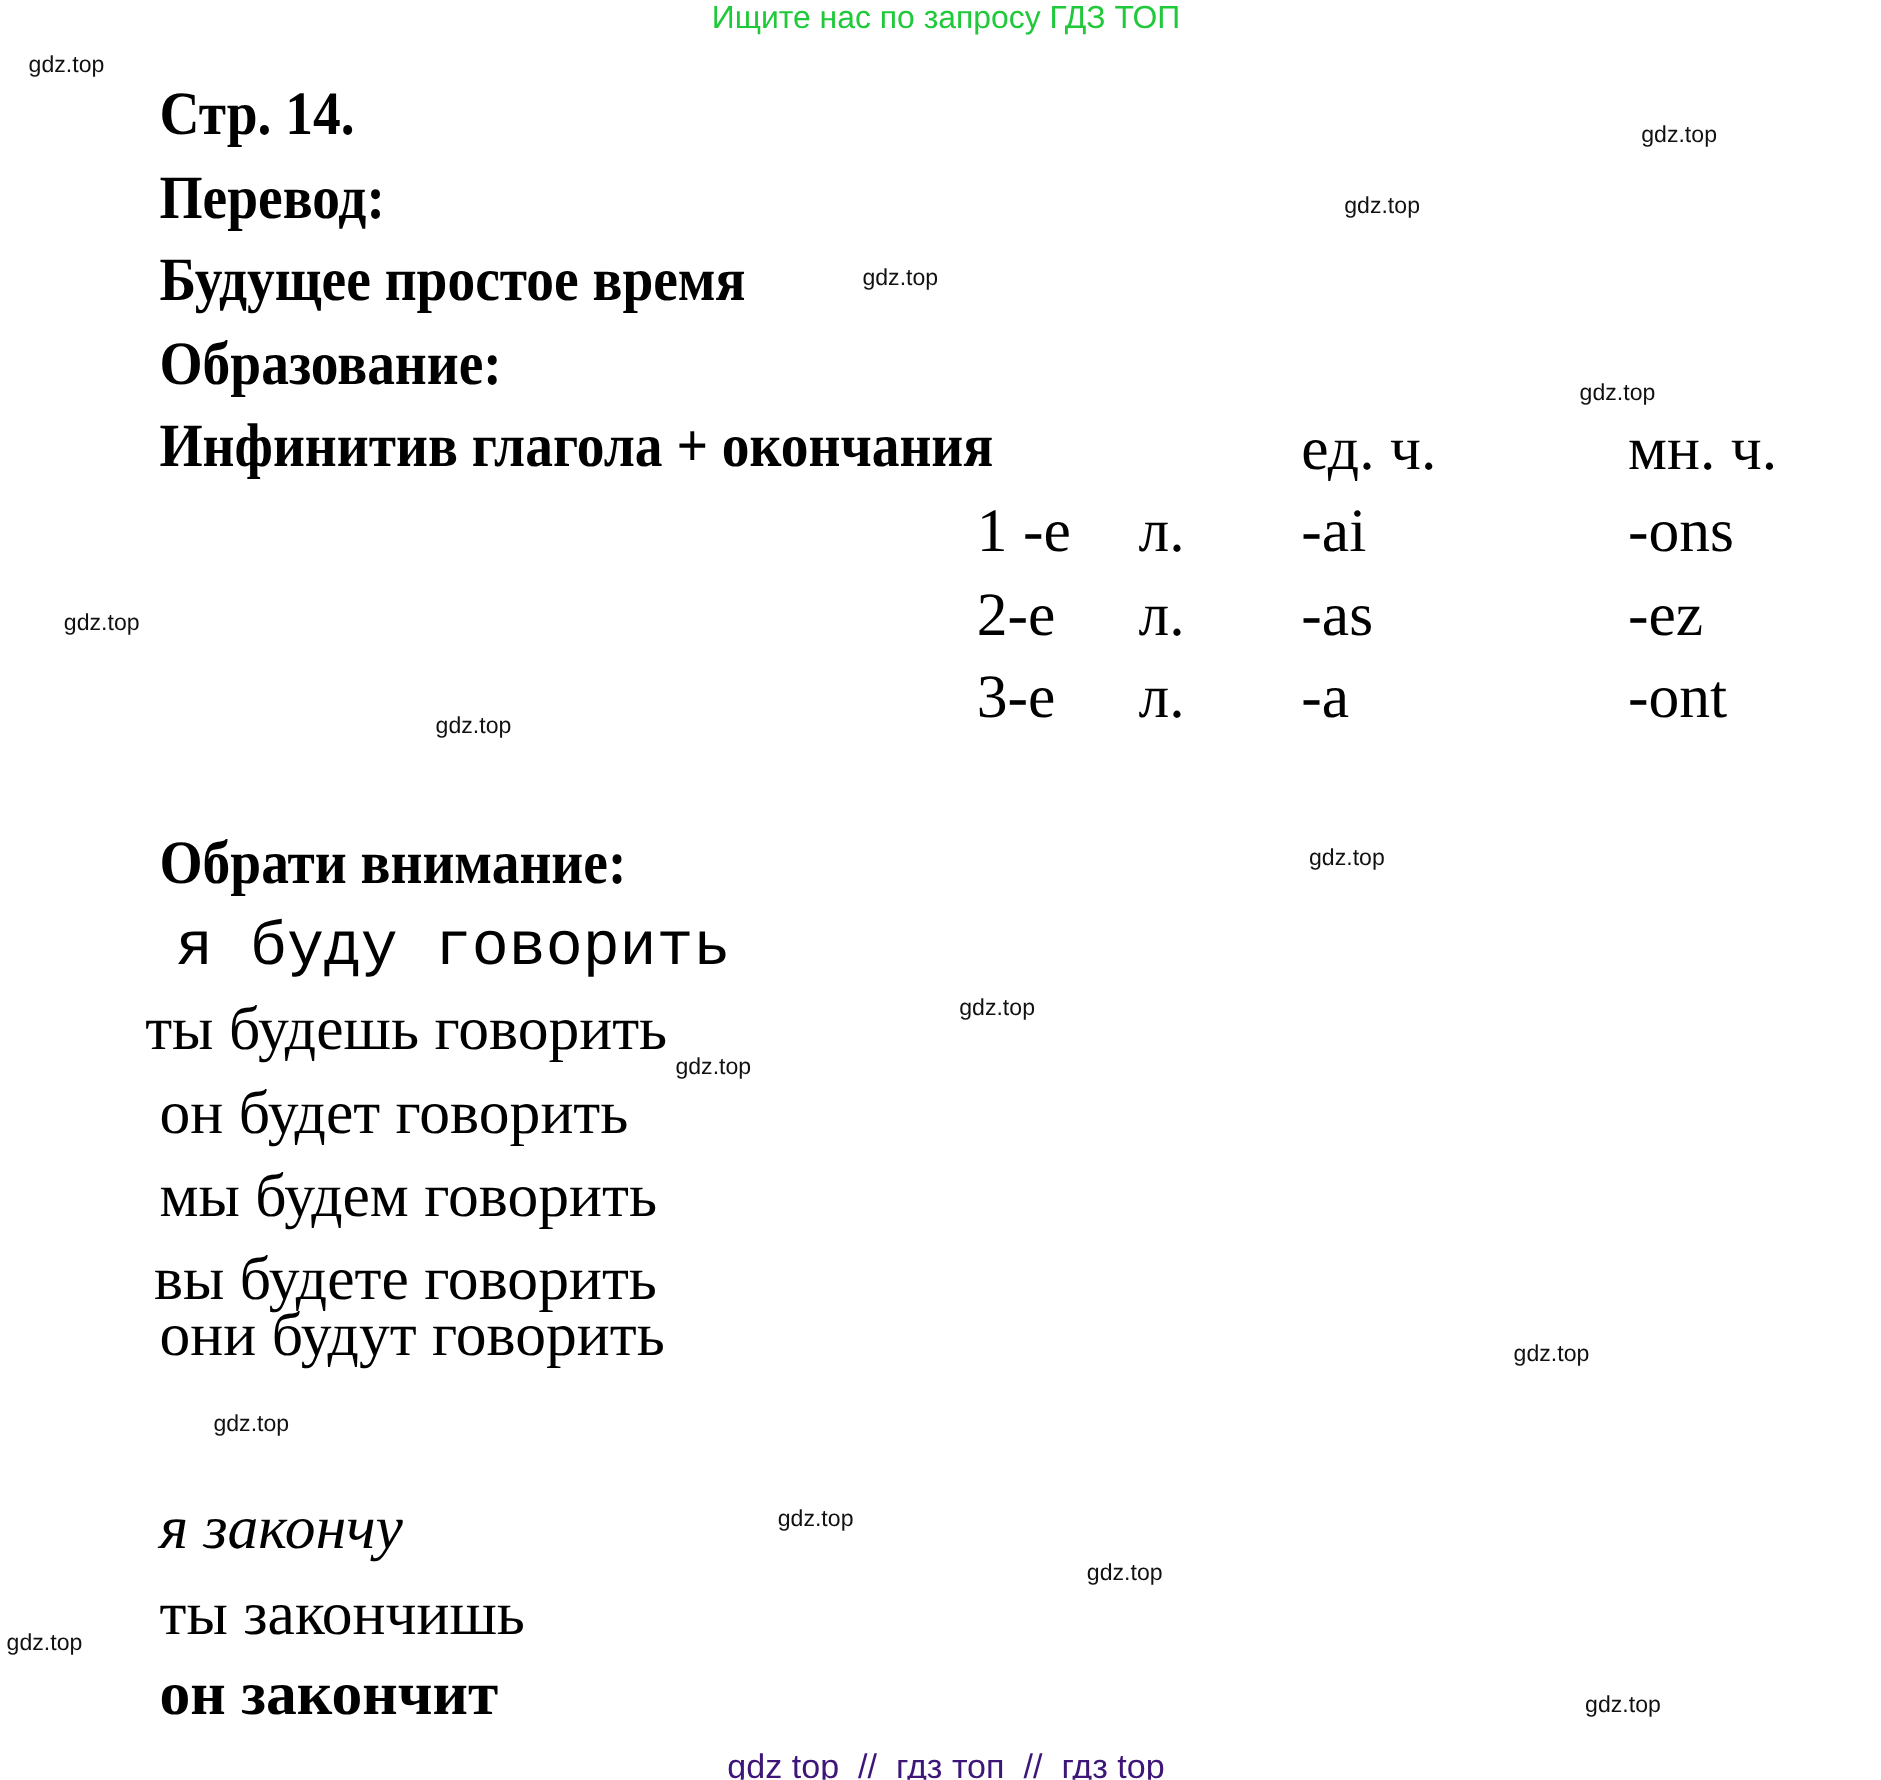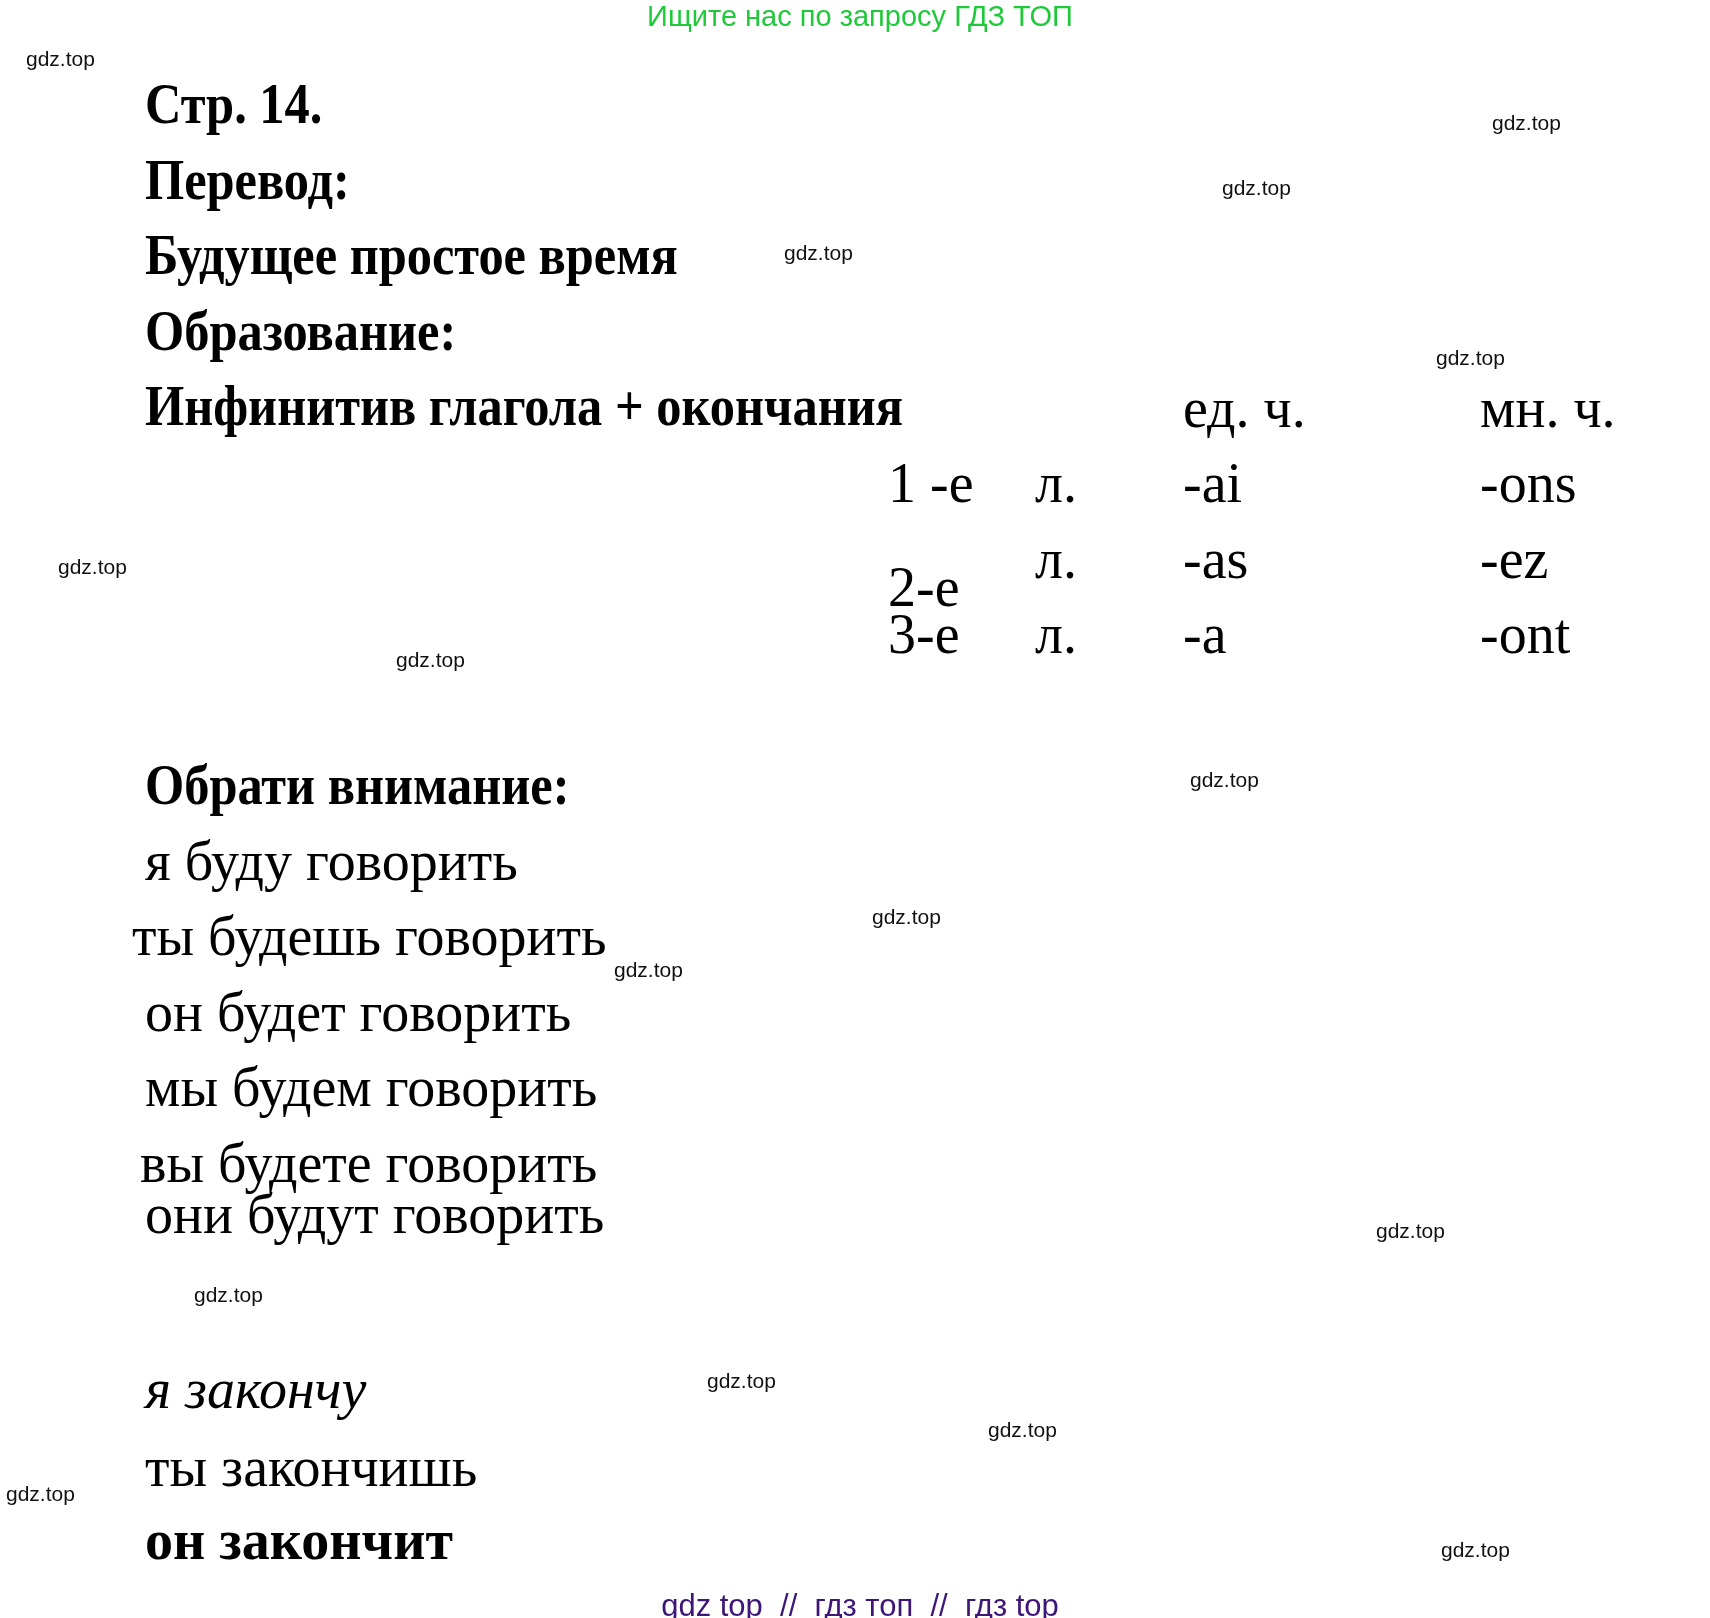--- a/index.html
+++ b/index.html
@@ -43,37 +43,37 @@
   <div class="abs cell" style="left:1183px; top:380px;">ед. ч.</div>
   <div class="abs cell" style="left:1480px; top:380px;">мн. ч.</div>
 
   <div>
     <div class="abs cell" style="left:888px; top:455px;">1 -е</div>
     <div class="abs cell" style="left:1035px; top:455px;">л.</div>
     <div class="abs cell" style="left:1183px; top:455px;">-ai</div>
     <div class="abs cell" style="left:1480px; top:455px;">-ons</div>
   </div>
   <div>
-    <div class="abs cell" style="left:888px; top:531px;margin-top:28px;">2-е</div>
+    <div class="abs cell" style="left:888px; top:531px;">2-е</div>
     <div class="abs cell" style="left:1035px; top:531px;">л.</div>
     <div class="abs cell" style="left:1183px; top:531px;">-as</div>
     <div class="abs cell" style="left:1480px; top:531px;">-ez</div>
   </div>
   <div>
     <div class="abs cell" style="left:888px; top:606px;">3-е</div>
     <div class="abs cell" style="left:1035px; top:606px;">л.</div>
     <div class="abs cell" style="left:1183px; top:606px;">-a</div>
     <div class="abs cell" style="left:1480px; top:606px;">-ont</div>
   </div>
 </div>
 
 <div class="abs h" style="left:145px; top:757px;">Обрати внимание:</div>
 
 <div>
-  <div class="abs t" style="left:145px; top:833px;">я буду говорить</div>
+  <div class="abs t" style="left:160px; top:833px;font-family:Liberation Mono, monospace;">я буду говорить</div>
   <div class="abs t" style="left:132px; top:908px;">ты будешь говорить</div>
   <div class="abs t" style="left:145px; top:984px;">он будет говорить</div>
   <div class="abs t" style="left:145px; top:1059px;">мы будем говорить</div>
   <div class="abs t" style="left:140px; top:1135px;">вы будете говорить</div>
   <div class="abs t" style="left:145px; top:1186px;">они будут говорить</div>
 </div>
 
 <div>
   <div class="abs t" style="left:145px; top:1361px;font-style:italic;">я закончу</div>
   <div class="abs t" style="left:145px; top:1439px;">ты закончишь</div>

